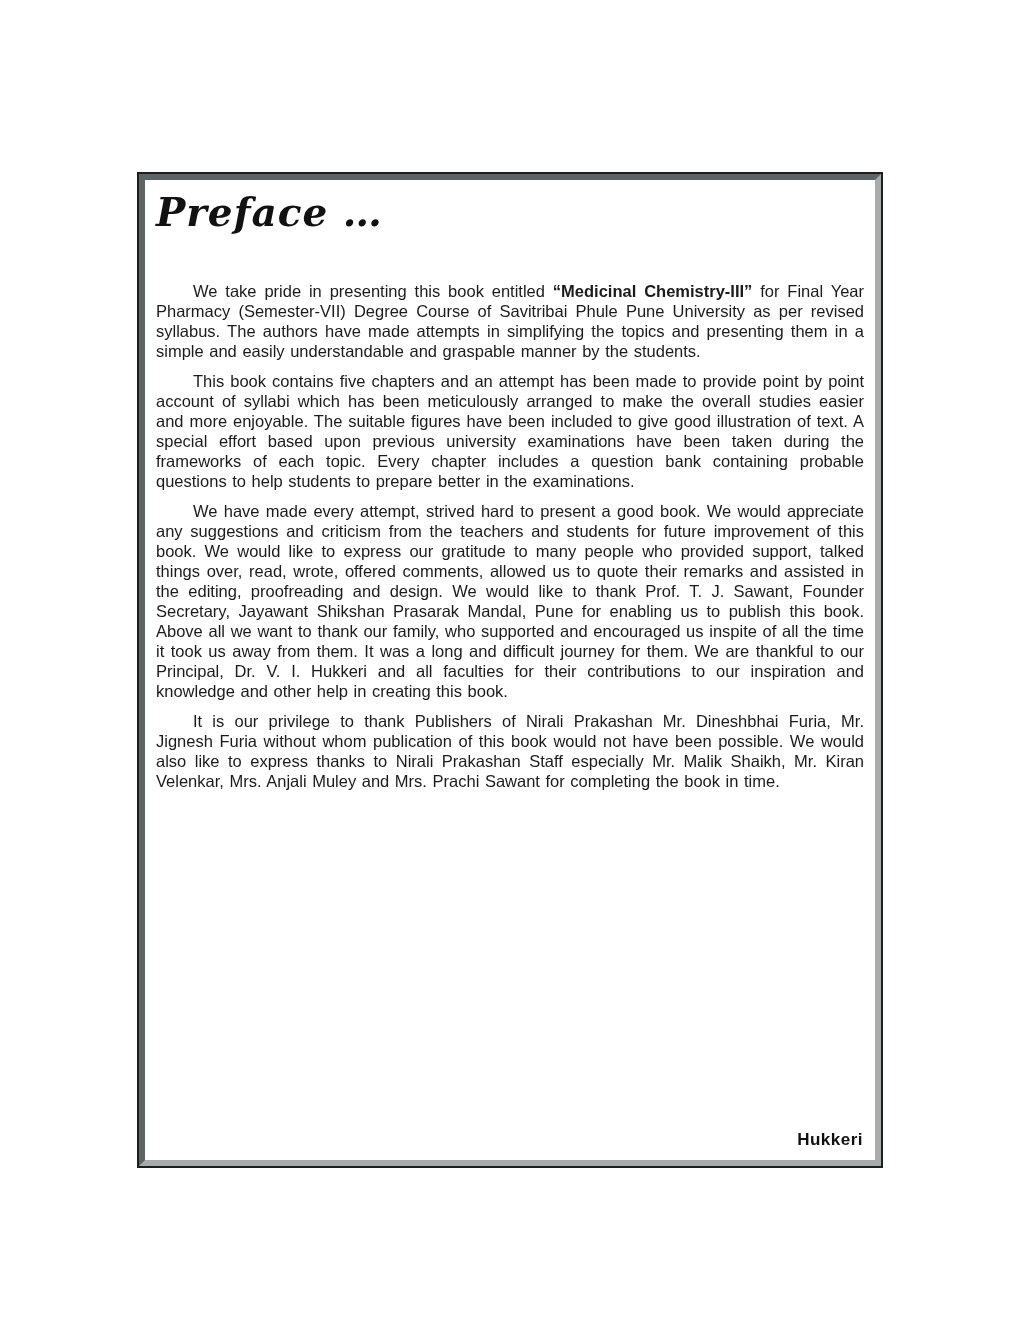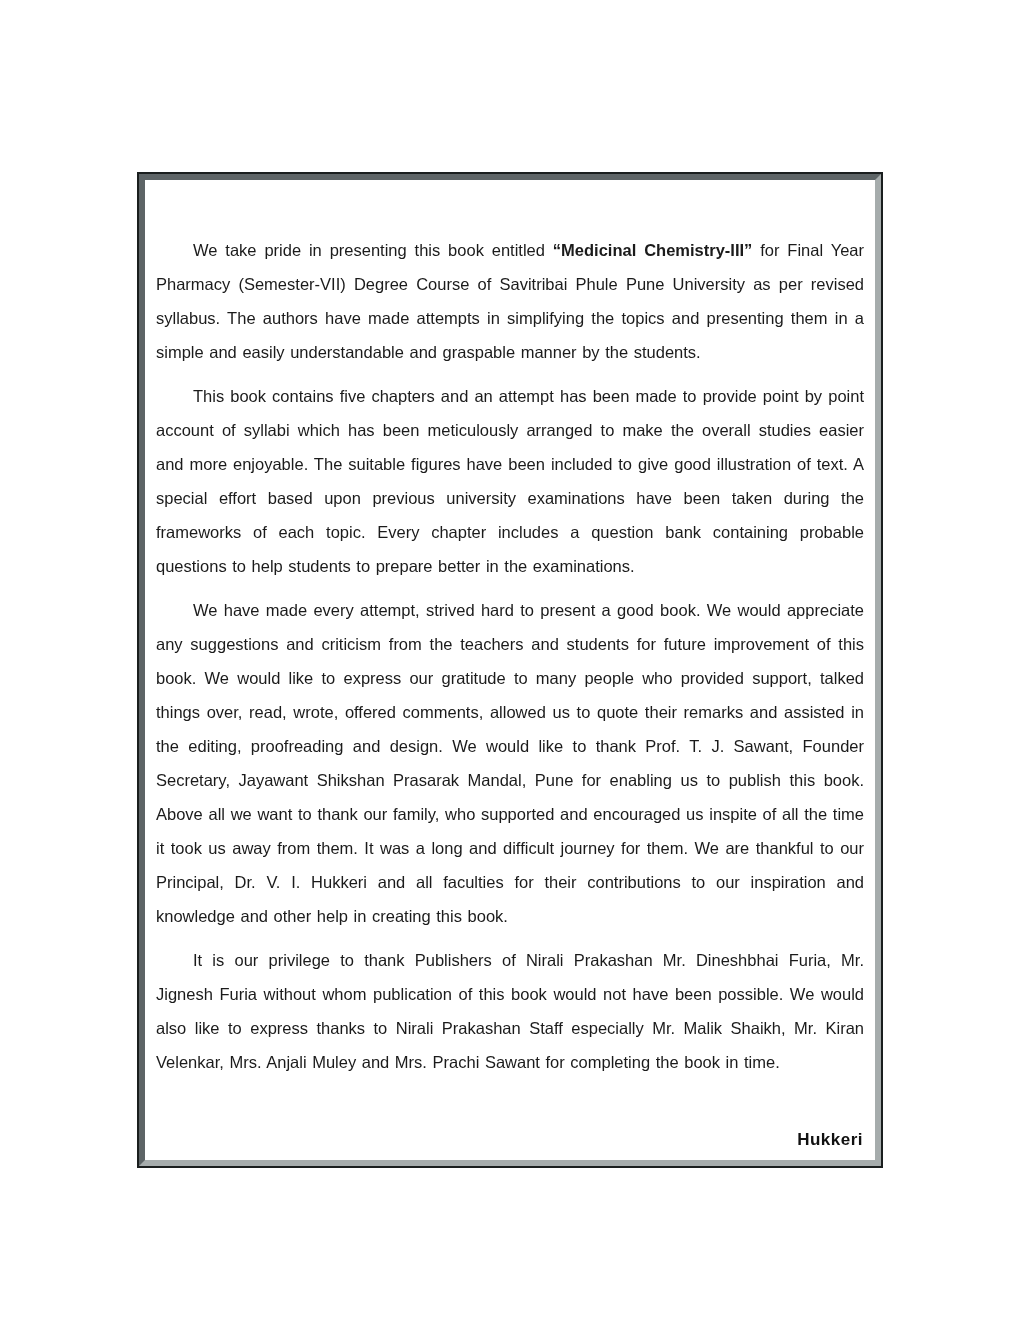--- a/index.html
+++ b/index.html
@@ -46,21 +46,21 @@
     font-weight: bold;
     font-style: italic;
     font-size: 39px;
     letter-spacing: 1px;
     color: #111111;
     margin: 4px 0 0 2px;
     line-height: 44px;
   }
   .para {
     font-size: 16.5px;
-    line-height: 34px;
+    line-height: 20px;
     text-align: justify;
     text-indent: 37px;
     color: #1b1b1b;
     margin: 10px 2px 0 2px;
     word-spacing: 1px;
   }
   .para.first {
     margin-top: 47px;
   }
   .bold-inline {
@@ -77,20 +77,21 @@
   }
 </style>
 </head>
 <body>
 
 <div class="page">
   <div class="frame">
     <div class="frame-bevel">
       <div class="content">
 
+        <h1 class="title">Preface …</h1>
 
         <p class="para first"><span>We take pride in presenting this book entitled </span><span class="bold-inline">“Medicinal Chemistry-III”</span><span> for Final Year Pharmacy (Semester-VII) Degree Course of Savitribai Phule Pune University as per revised syllabus. The authors have made attempts in simplifying the topics and presenting them in a simple and easily understandable and graspable manner by the students.</span></p>
 
         <p class="para">This book contains five chapters and an attempt has been made to provide point by point account of syllabi which has been meticulously arranged to make the overall studies easier and more enjoyable. The suitable figures have been included to give good illustration of text. A special effort based upon previous university examinations have been taken during the frameworks of each topic. Every chapter includes a question bank containing probable questions to help students to prepare better in the examinations.</p>
 
         <p class="para">We have made every attempt, strived hard to present a good book. We would appreciate any suggestions and criticism from the teachers and students for future improvement of this book. We would like to express our gratitude to many people who provided support, talked things over, read, wrote, offered comments, allowed us to quote their remarks and assisted in the editing, proofreading and design. We would like to thank Prof. T. J. Sawant, Founder Secretary, Jayawant Shikshan Prasarak Mandal, Pune for enabling us to publish this book. Above all we want to thank our family, who supported and encouraged us inspite of all the time it took us away from them. It was a long and difficult journey for them. We are thankful to our Principal, Dr. V. I. Hukkeri and all faculties for their contributions to our inspiration and knowledge and other help in creating this book.</p>
 
         <p class="para">It is our privilege to thank Publishers of Nirali Prakashan Mr. Dineshbhai Furia, Mr. Jignesh Furia without whom publication of this book would not have been possible. We would also like to express thanks to Nirali Prakashan Staff especially Mr. Malik Shaikh, Mr. Kiran Velenkar, Mrs. Anjali Muley and Mrs. Prachi Sawant for completing the book in time.</p>
 
         <div class="signature">Hukkeri</div>

